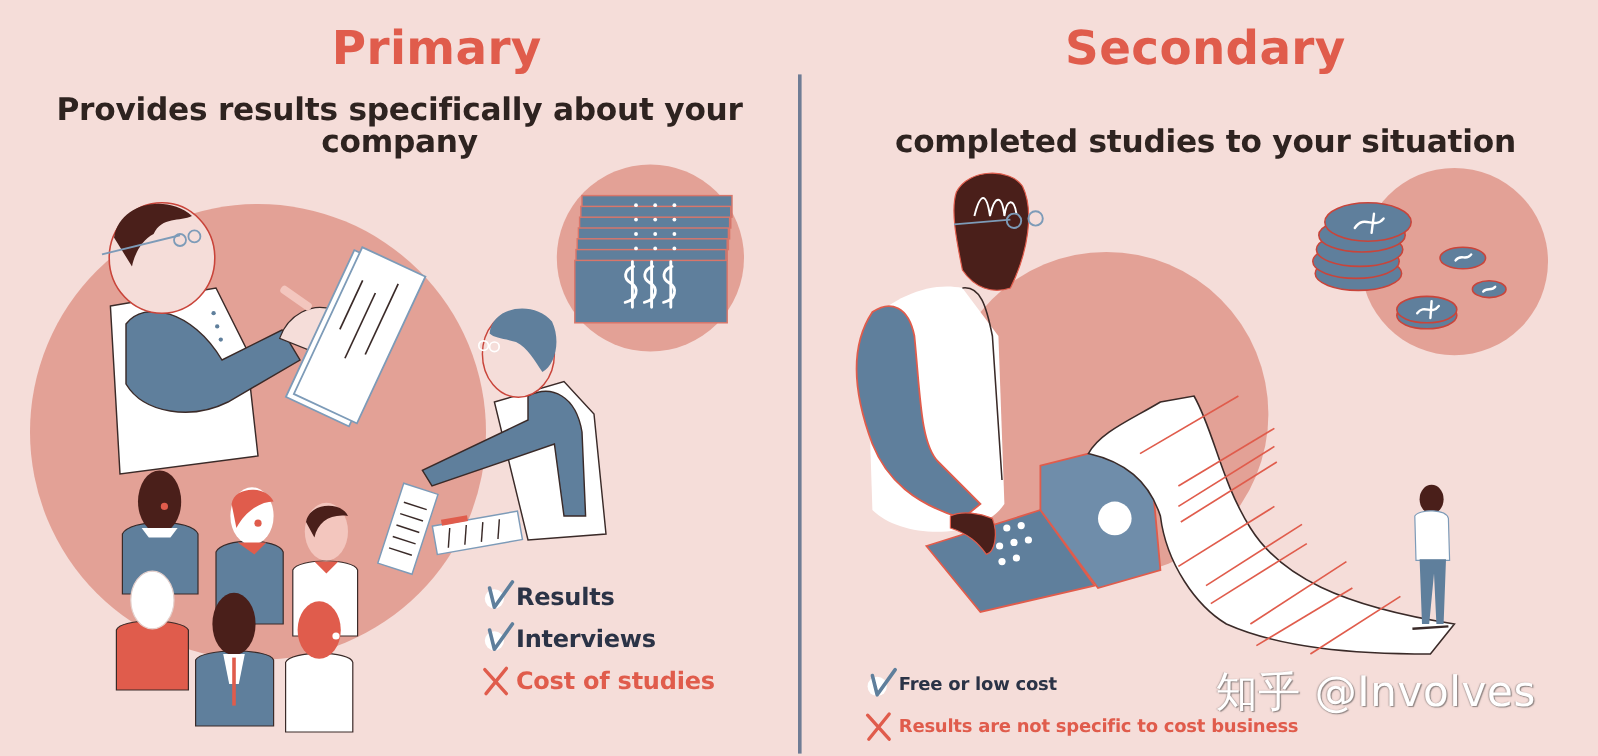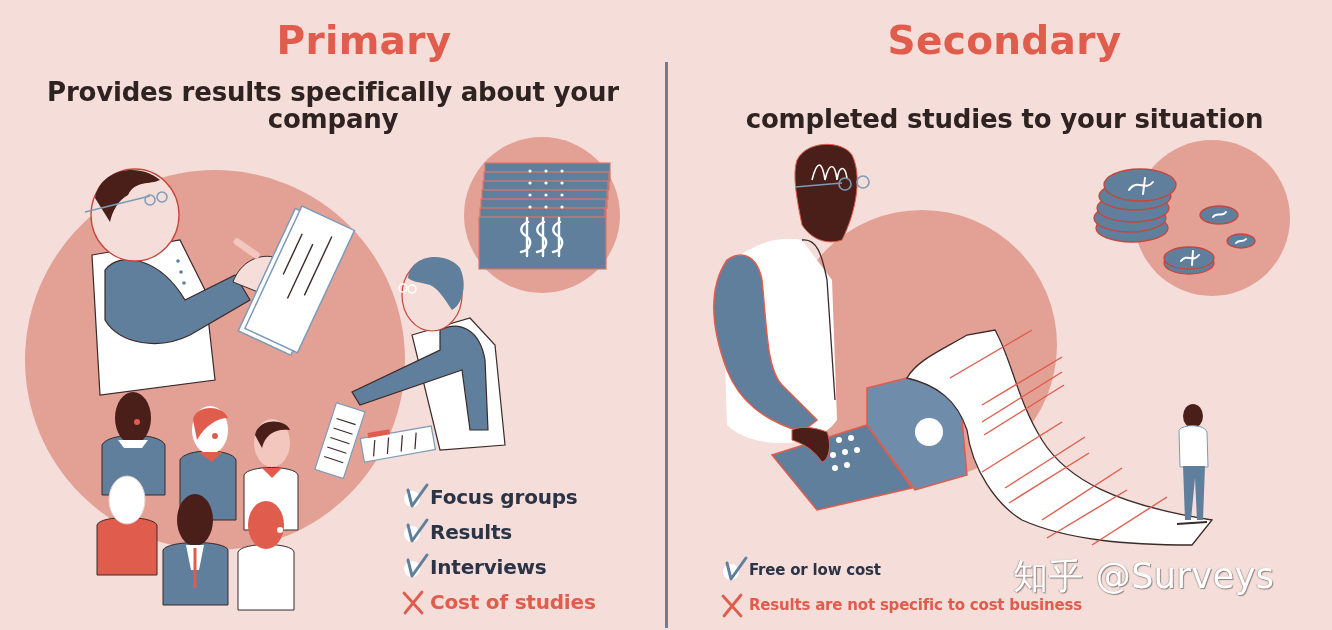--- a/index.html
+++ b/index.html
@@ -185,29 +185,20 @@
   <p class="subtitle">Provides results specifically about your company</p>
 
   <ul class="list" style="list-style:none;">
     <li class="list-item pro">
       <span class="mark">
         <svg width="30" height="30" viewBox="0 0 30 30">
             <ellipse cx="12" cy="17" rx="8" ry="8" fill="#ffffff"></ellipse>
             <path d="M8 8 L12 24 L27 3" fill="none" stroke="#5f7f9c" stroke-width="3" stroke-linecap="round" stroke-linejoin="round"></path>
           </svg>
       </span>
-      <span>Focus groups</span>
-    </li>
-    <li class="list-item pro">
-      <span class="mark">
-        <svg width="30" height="30" viewBox="0 0 30 30">
-            <ellipse cx="12" cy="17" rx="8" ry="8" fill="#ffffff"></ellipse>
-            <path d="M8 8 L12 24 L27 3" fill="none" stroke="#5f7f9c" stroke-width="3" stroke-linecap="round" stroke-linejoin="round"></path>
-          </svg>
-      </span>
       <span>Results</span>
     </li>
     <li class="list-item pro">
       <span class="mark">
         <svg width="30" height="30" viewBox="0 0 30 30">
             <ellipse cx="12" cy="17" rx="8" ry="8" fill="#ffffff"></ellipse>
             <path d="M8 8 L12 24 L27 3" fill="none" stroke="#5f7f9c" stroke-width="3" stroke-linecap="round" stroke-linejoin="round"></path>
           </svg>
       </span>
       <span>Interviews</span>
@@ -320,13 +311,13 @@
       <span class="mark">
         <svg width="30" height="30" viewBox="0 0 30 30">
             <path d="M4 6 L22 26 M22 5 L5 26" fill="none" stroke="#e05c4c" stroke-width="2.8" stroke-linecap="round"></path>
           </svg>
       </span>
       <span>Results are not specific to cost business</span>
     </li>
   </ul>
 </section>
 
-<div class="watermark">知乎 @Surveys</div>
+<div class="watermark">知乎 @Involves</div>
 
 </body></html>

